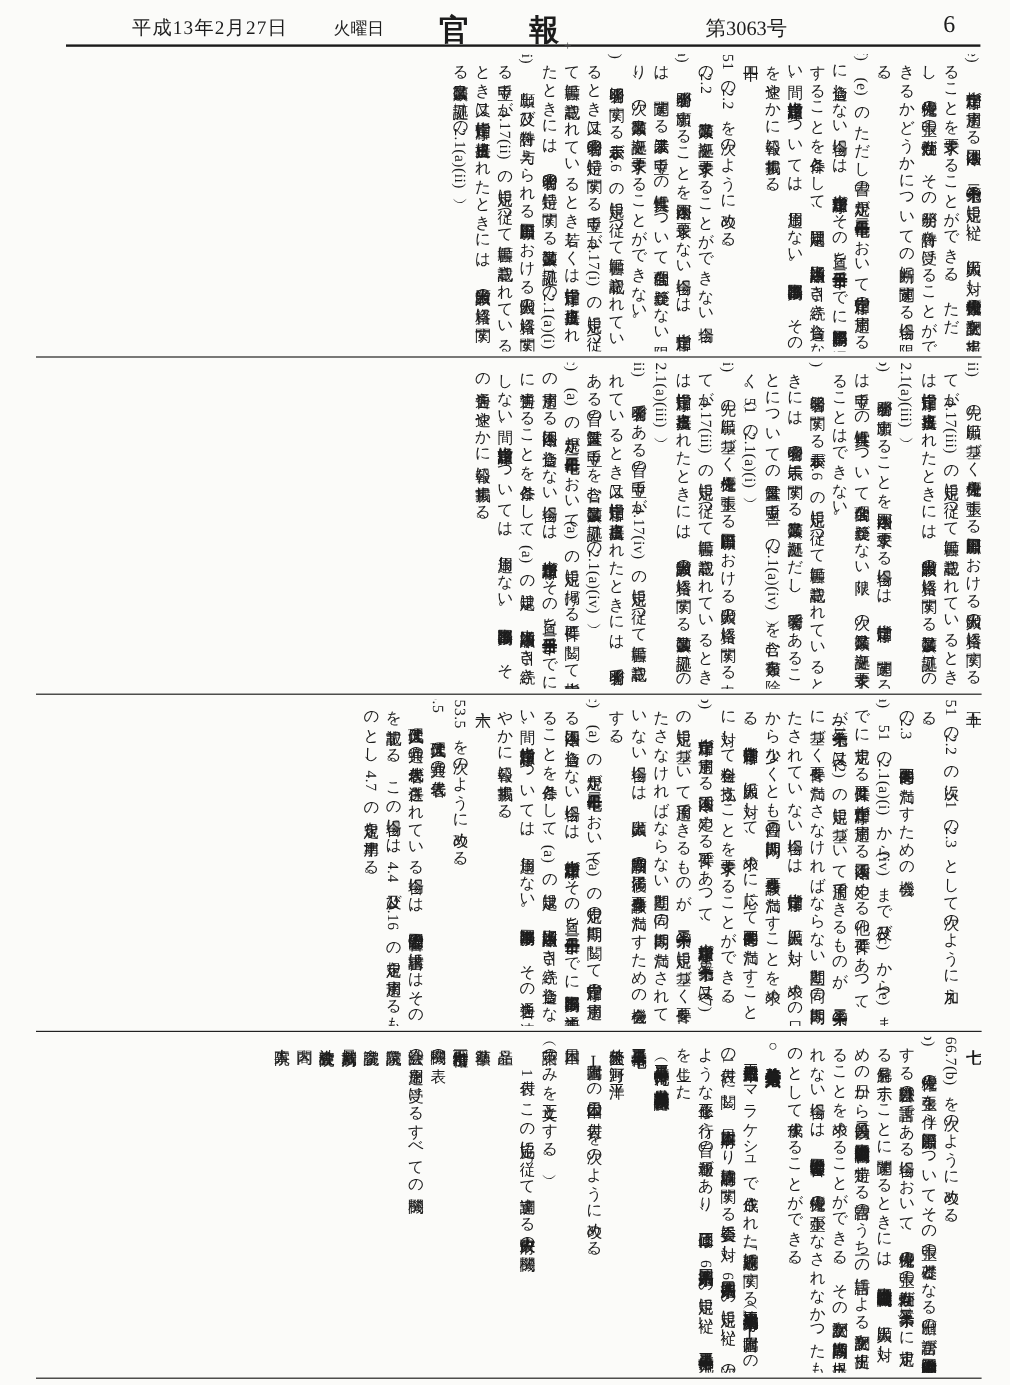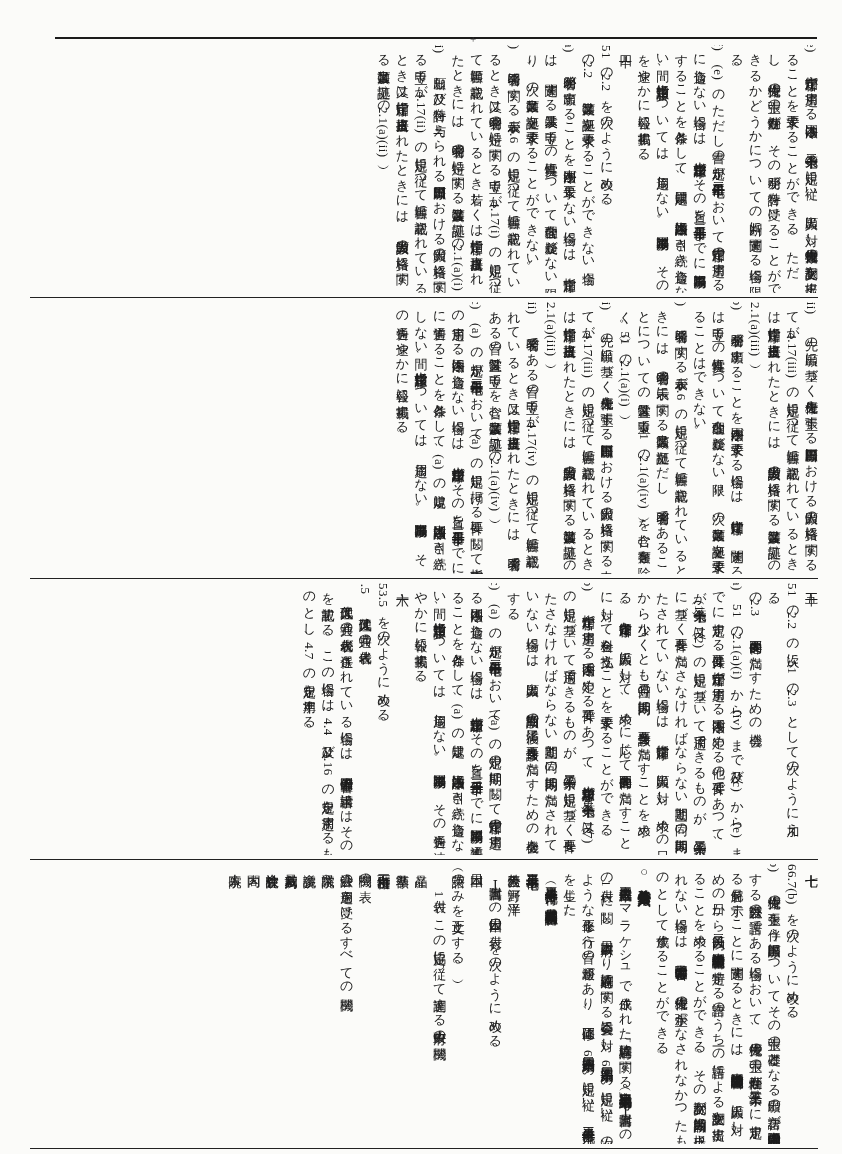--- a/index.html
+++ b/index.html
@@ -58,20 +58,27 @@
   .head   { padding-inline-start: 2em;  text-indent: -1em; }
   .pind   { text-indent: 1em; }
   .pind2  { text-indent: 2em; }
   .notice { font-weight: bold; }
 </style>
 </head>
 <body>
 
 <div class="page">
 
+  <div class="header">
+    <span class="h-date">平成13年2月27日</span>
+    <span class="h-week">火曜日</span>
+    <span class="h-title">官　　報</span>
+    <span class="h-issue">第3063号</span>
+    <span class="h-page">6</span>
+  </div>
   <div class="h-rule"></div>
   <span class="reg-mark">+</span>
 
   <div class="band band-1">
     <p class="hang1">(e)　指定官庁が適用する国内法令は、第二十七条の規定に従い、出願人に対し優先権書類の翻訳文を提出することを要求することができる。ただし、優先権の主張の有効性が、その発明が特許を受けることができるかどうかについての判断に関連する場合に限る。</p>
     <p class="hang1">(f)　(e)のただし書の規定が二千年三月十七日において指定官庁の適用する国内法令に適合しない場合には、当該指定官庁がその旨を二千年十一月三十日までに国際事務局に通告することを条件として、同規定は、当該国内法令に引き続き適合しない間、当該指定官庁については、適用しない。国際事務局は、その通告を速やかに公報に掲載する。</p>
     <p class="num">十四</p>
     <p class="ind1">51の2.2を次のように改める。</p>
     <p class="head">51の2.2　書類又は証拠を要求することができない場合</p>
     <p class="hang1">(a)　発明者が出願することを国内法令が要求しない場合には、指定官庁は、関連する表示又は申立ての真実性について合理的な疑義がない限り、次の書類又は証拠を要求することができない。</p>

